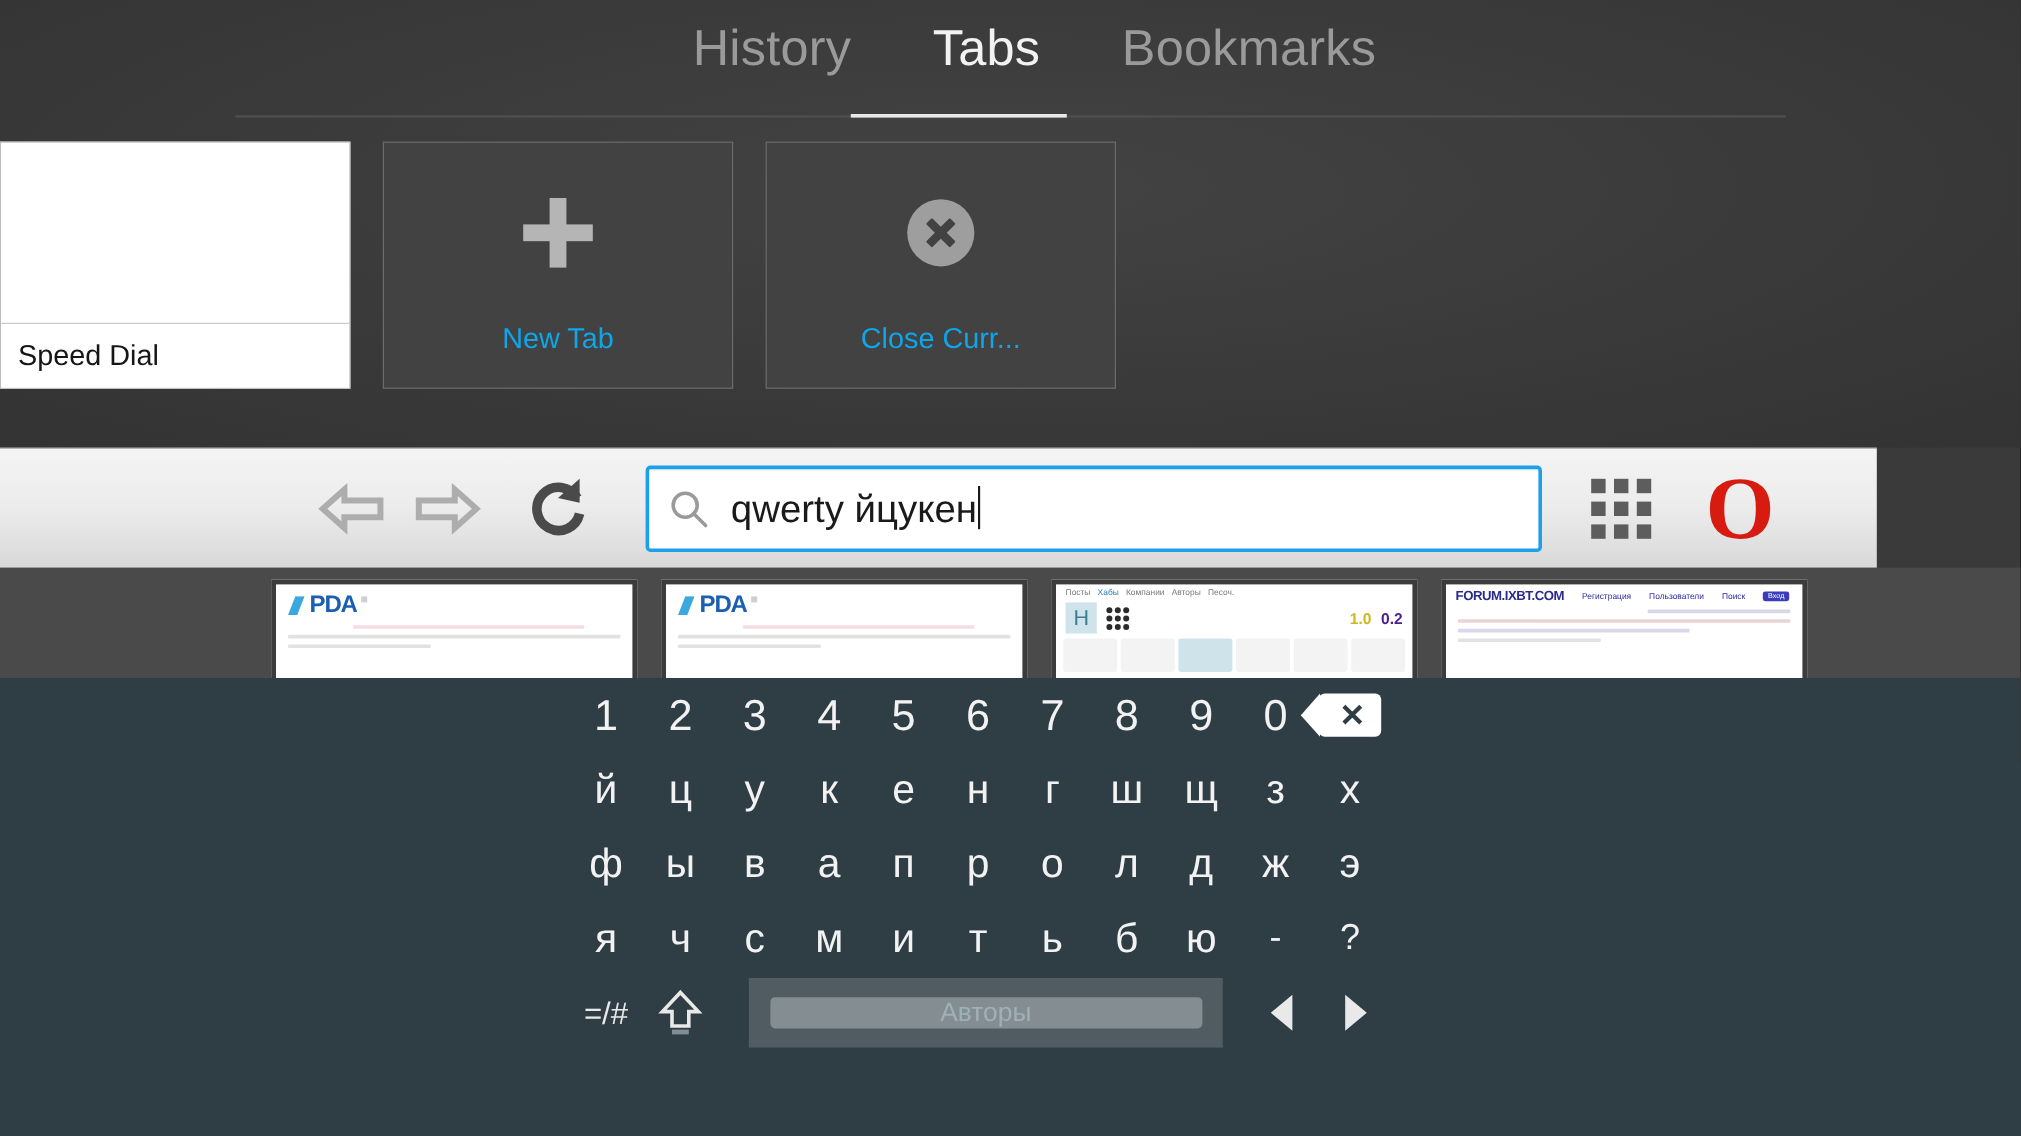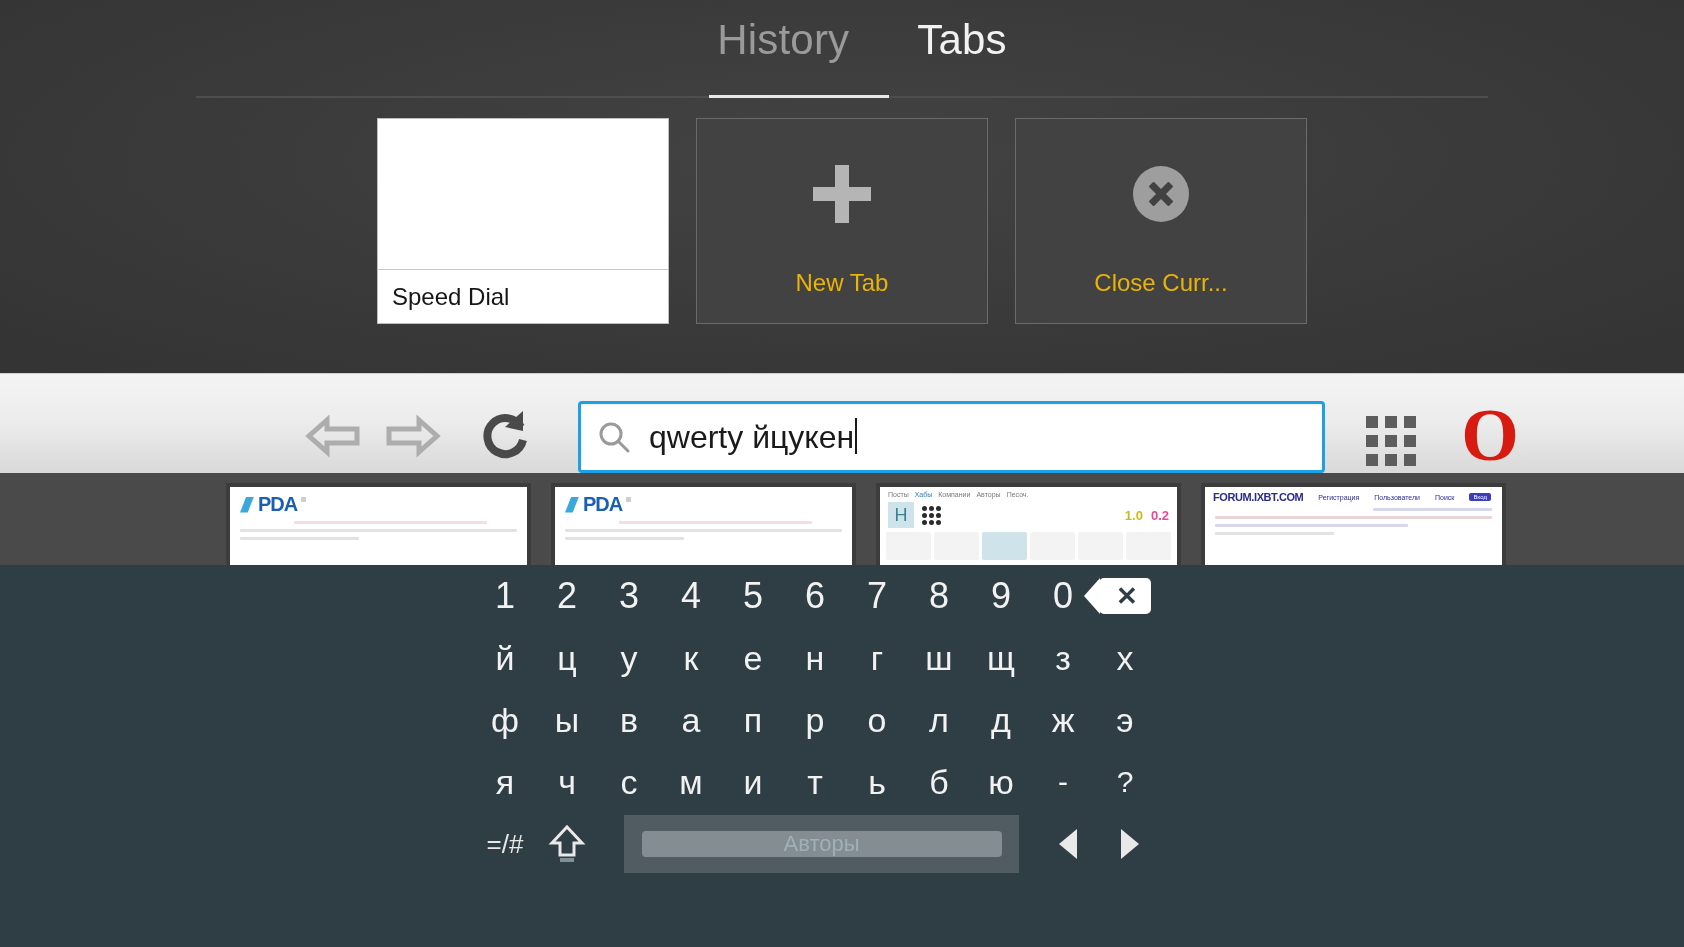--- a/index.html
+++ b/index.html
@@ -39,21 +39,21 @@
     background:#4e4e4e; z-index:2;
   }
   #tab-underline-active{
     position:absolute; left:709px; top:95px; width:180px; height:3px;
     background:#e8e8e8; z-index:3;
   }
 
   
   #tabs-row{
     position:absolute; left:0; top:118px; width:100%; height:210px;
-    display:flex; justify-content:center; align-items:flex-start; gap:27px;
+    display:flex; justify-content:flex-start; align-items:flex-start; gap:27px;
     z-index:2;
   }
   .tab-card{
     width:292px; height:206px; position:relative;
     border:1px solid #6e6e6e; background:#3d3d3d;
     display:flex; flex-direction:column; cursor:pointer;
   }
   .tab-card.page{ background:#ffffff; border:1px solid #bdbdbd; }
   .tab-card.page .thumb{ flex:1; background:#ffffff; }
   .tab-card.page .caption{
@@ -62,21 +62,21 @@
     font-size:24px; color:#161616;
   }
   .tab-card.action{
     align-items:center; justify-content:flex-start;
     background:#424242; border:1px solid #6b6b6b;
   }
   .tab-card.action .glyph{
     height:150px; display:flex; align-items:center; justify-content:center; width:100%;
   }
   .tab-card.action .caption{
-    width:100%; text-align:center; font-size:24px; color:#eab308;
+    width:100%; text-align:center; font-size:24px; color:#0ea5e9;
     padding-bottom:14px;
   }
   .plus-icon{ position:relative; width:58px; height:58px; }
   .plus-icon::before, .plus-icon::after{
     content:""; position:absolute; background:#b5b5b5;
   }
   .plus-icon::before{ left:22px; top:0; width:14px; height:58px; }
   .plus-icon::after{ left:0; top:22px; width:58px; height:14px; }
   .x-icon{
     width:56px; height:56px; border-radius:50%; background:#9e9e9e;
@@ -85,24 +85,24 @@
   .x-icon::before, .x-icon::after{
     content:""; position:absolute; left:50%; top:50%;
     width:28px; height:7px; background:#424242; border-radius:1px;
     transform-origin:center;
   }
   .x-icon::before{ transform:translate(-50%,-50%) rotate(45deg); }
   .x-icon::after{ transform:translate(-50%,-50%) rotate(-45deg); }
 
   
   #addrbar{
-    position:absolute; left:0; top:373px; width:1684px; height:100px;
+    position:absolute; left:0; top:373px; width:1564px; height:100px;
     background: linear-gradient(to bottom, #f4f4f4 0%, #ececec 48%, #d9d9d9 100%);
     border-top:1px solid #cfcfcf;
-    display:flex; align-items:flex-end; z-index:4;padding-left:40px;
+    display:flex; align-items:center; z-index:4;
   }
   .navbtn{ width:74px; height:74px; display:flex; align-items:center; justify-content:center; cursor:pointer; }
   #back-button{ margin-left:256px; }
   #forward-button{ margin-left:6px; }
   #reload-button{ margin-left:18px; }
   #urlfield{
     margin-left:36px;
     width:747px; height:72px;
     background:#fff; border:3px solid #1ea0e8; border-radius:4px;
     display:flex; align-items:center; padding:0 16px;
@@ -237,20 +237,21 @@
 </head>
 <body>
 
 <div id="screen">
 
   <div id="tab-panel">
 
     <div id="tabbar">
       <div class="tabbtn">History</div>
       <div class="tabbtn active">Tabs</div>
+      <div class="tabbtn">Bookmarks</div>
     </div>
     <div id="tab-underline-track"></div>
     <div id="tab-underline-active"></div>
 
     <div id="tabs-row">
 
       <div class="tab-card page">
         <div class="thumb"></div>
         <div class="caption">Speed Dial</div>
       </div>
@@ -313,21 +314,21 @@
               <i></i>
               <i></i>
               <i></i>
               <i></i>
               <i></i>
               <i></i>
               <i></i>
             </span>
           <span style="flex:1"></span>
           <span class="big-num" style="color:#cbb91f;">1.0</span>
-          <span class="big-num" style="color:#ec4899;">0.2</span>
+          <span class="big-num" style="color:#4c1d95;">0.2</span>
         </div>
         <div class="tiles">
           <span class="tile"></span>
           <span class="tile"></span>
           <span class="tile sel"></span>
           <span class="tile"></span>
           <span class="tile"></span>
           <span class="tile"></span>
         </div>
       </div>

